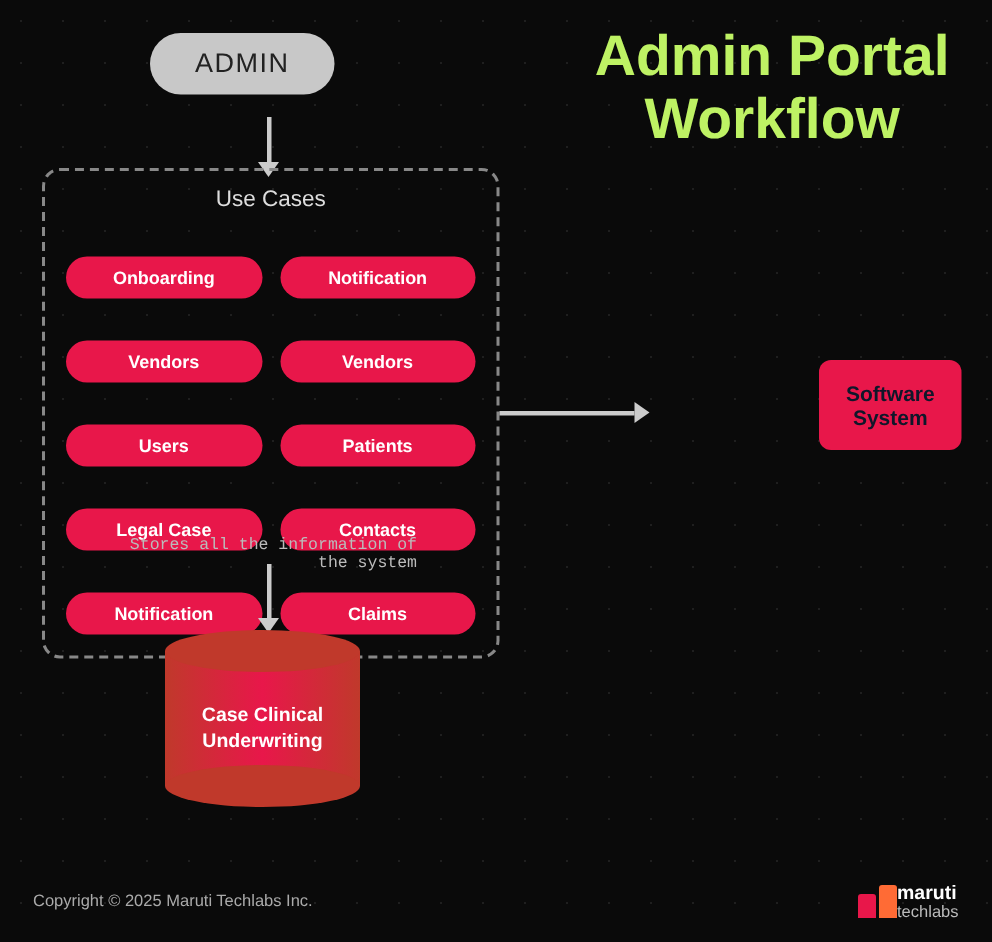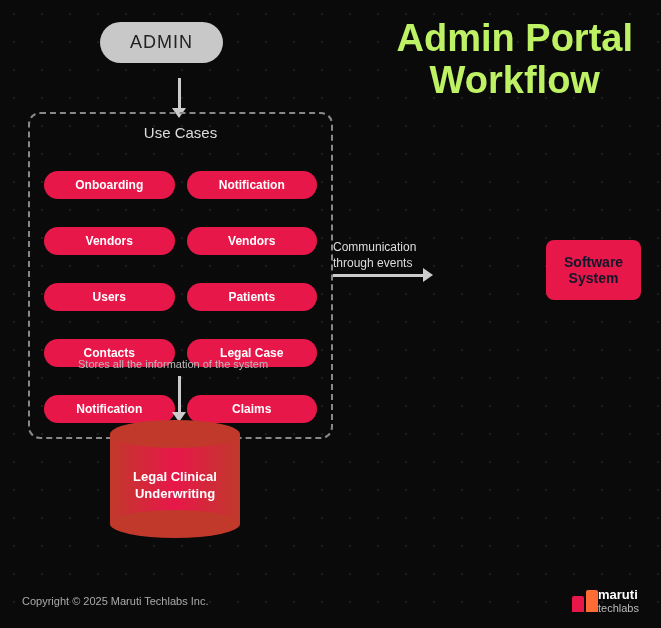--- a/index.html
+++ b/index.html
@@ -165,21 +165,22 @@
       width: 95px;
     }
 
     .stores-label {
       position: absolute;
       top: 358px;
       left: 78px;
       color: #bbb;
       font-size: 11px;
       width: 200px;
-      text-align: left;
+      text-align: right;
+      font-family: Liberation Mono, monospace;
     }
 
     
     .arrow-to-db {
       position: absolute;
       top: 376px;
       left: 172px;
       display: flex;
       flex-direction: column;
       align-items: center;
@@ -321,28 +322,27 @@
 
   <div class="use-cases-box">
     <div class="use-cases-title">Use Cases</div>
     <div class="use-cases-grid">
       <div class="use-case-btn">Onboarding</div>
       <div class="use-case-btn">Notification</div>
       <div class="use-case-btn">Vendors</div>
       <div class="use-case-btn">Vendors</div>
       <div class="use-case-btn">Users</div>
       <div class="use-case-btn">Patients</div>
+      <div class="use-case-btn">Legal Case</div>
       <div class="use-case-btn">Contacts</div>
-      <div class="use-case-btn">Legal Case</div>
       <div class="use-case-btn">Notification</div>
       <div class="use-case-btn">Claims</div>
     </div>
   </div>
 
-  <div class="comm-label">Communication<br>through events</div>
 
   <div class="comm-arrow" style="top:268px; left:333px;">
     <div class="arrow-line-h"></div>
     <div class="arrow-head-right"></div>
   </div>
 
   <div class="software-box">
     <span>Software
 System</span>
   </div>
@@ -351,21 +351,21 @@
 
   <div class="arrow-to-db">
     <div class="arrow-line-v" style="height:36px;"></div>
     <div class="arrow-head-down"></div>
   </div>
 
   <div class="db-container">
     <div class="db-cylinder">
       <div class="db-top"></div>
       <div class="db-body">
-        <div class="db-label">Legal Clinical
+        <div class="db-label">Case Clinical
 Underwriting</div>
       </div>
       <div class="db-bottom"></div>
     </div>
   </div>
 
   <div class="footer">
     <div class="footer-copy">Copyright © 2025 Maruti Techlabs Inc.</div>
     <div class="footer-logo">
       <div class="logo-icon">

